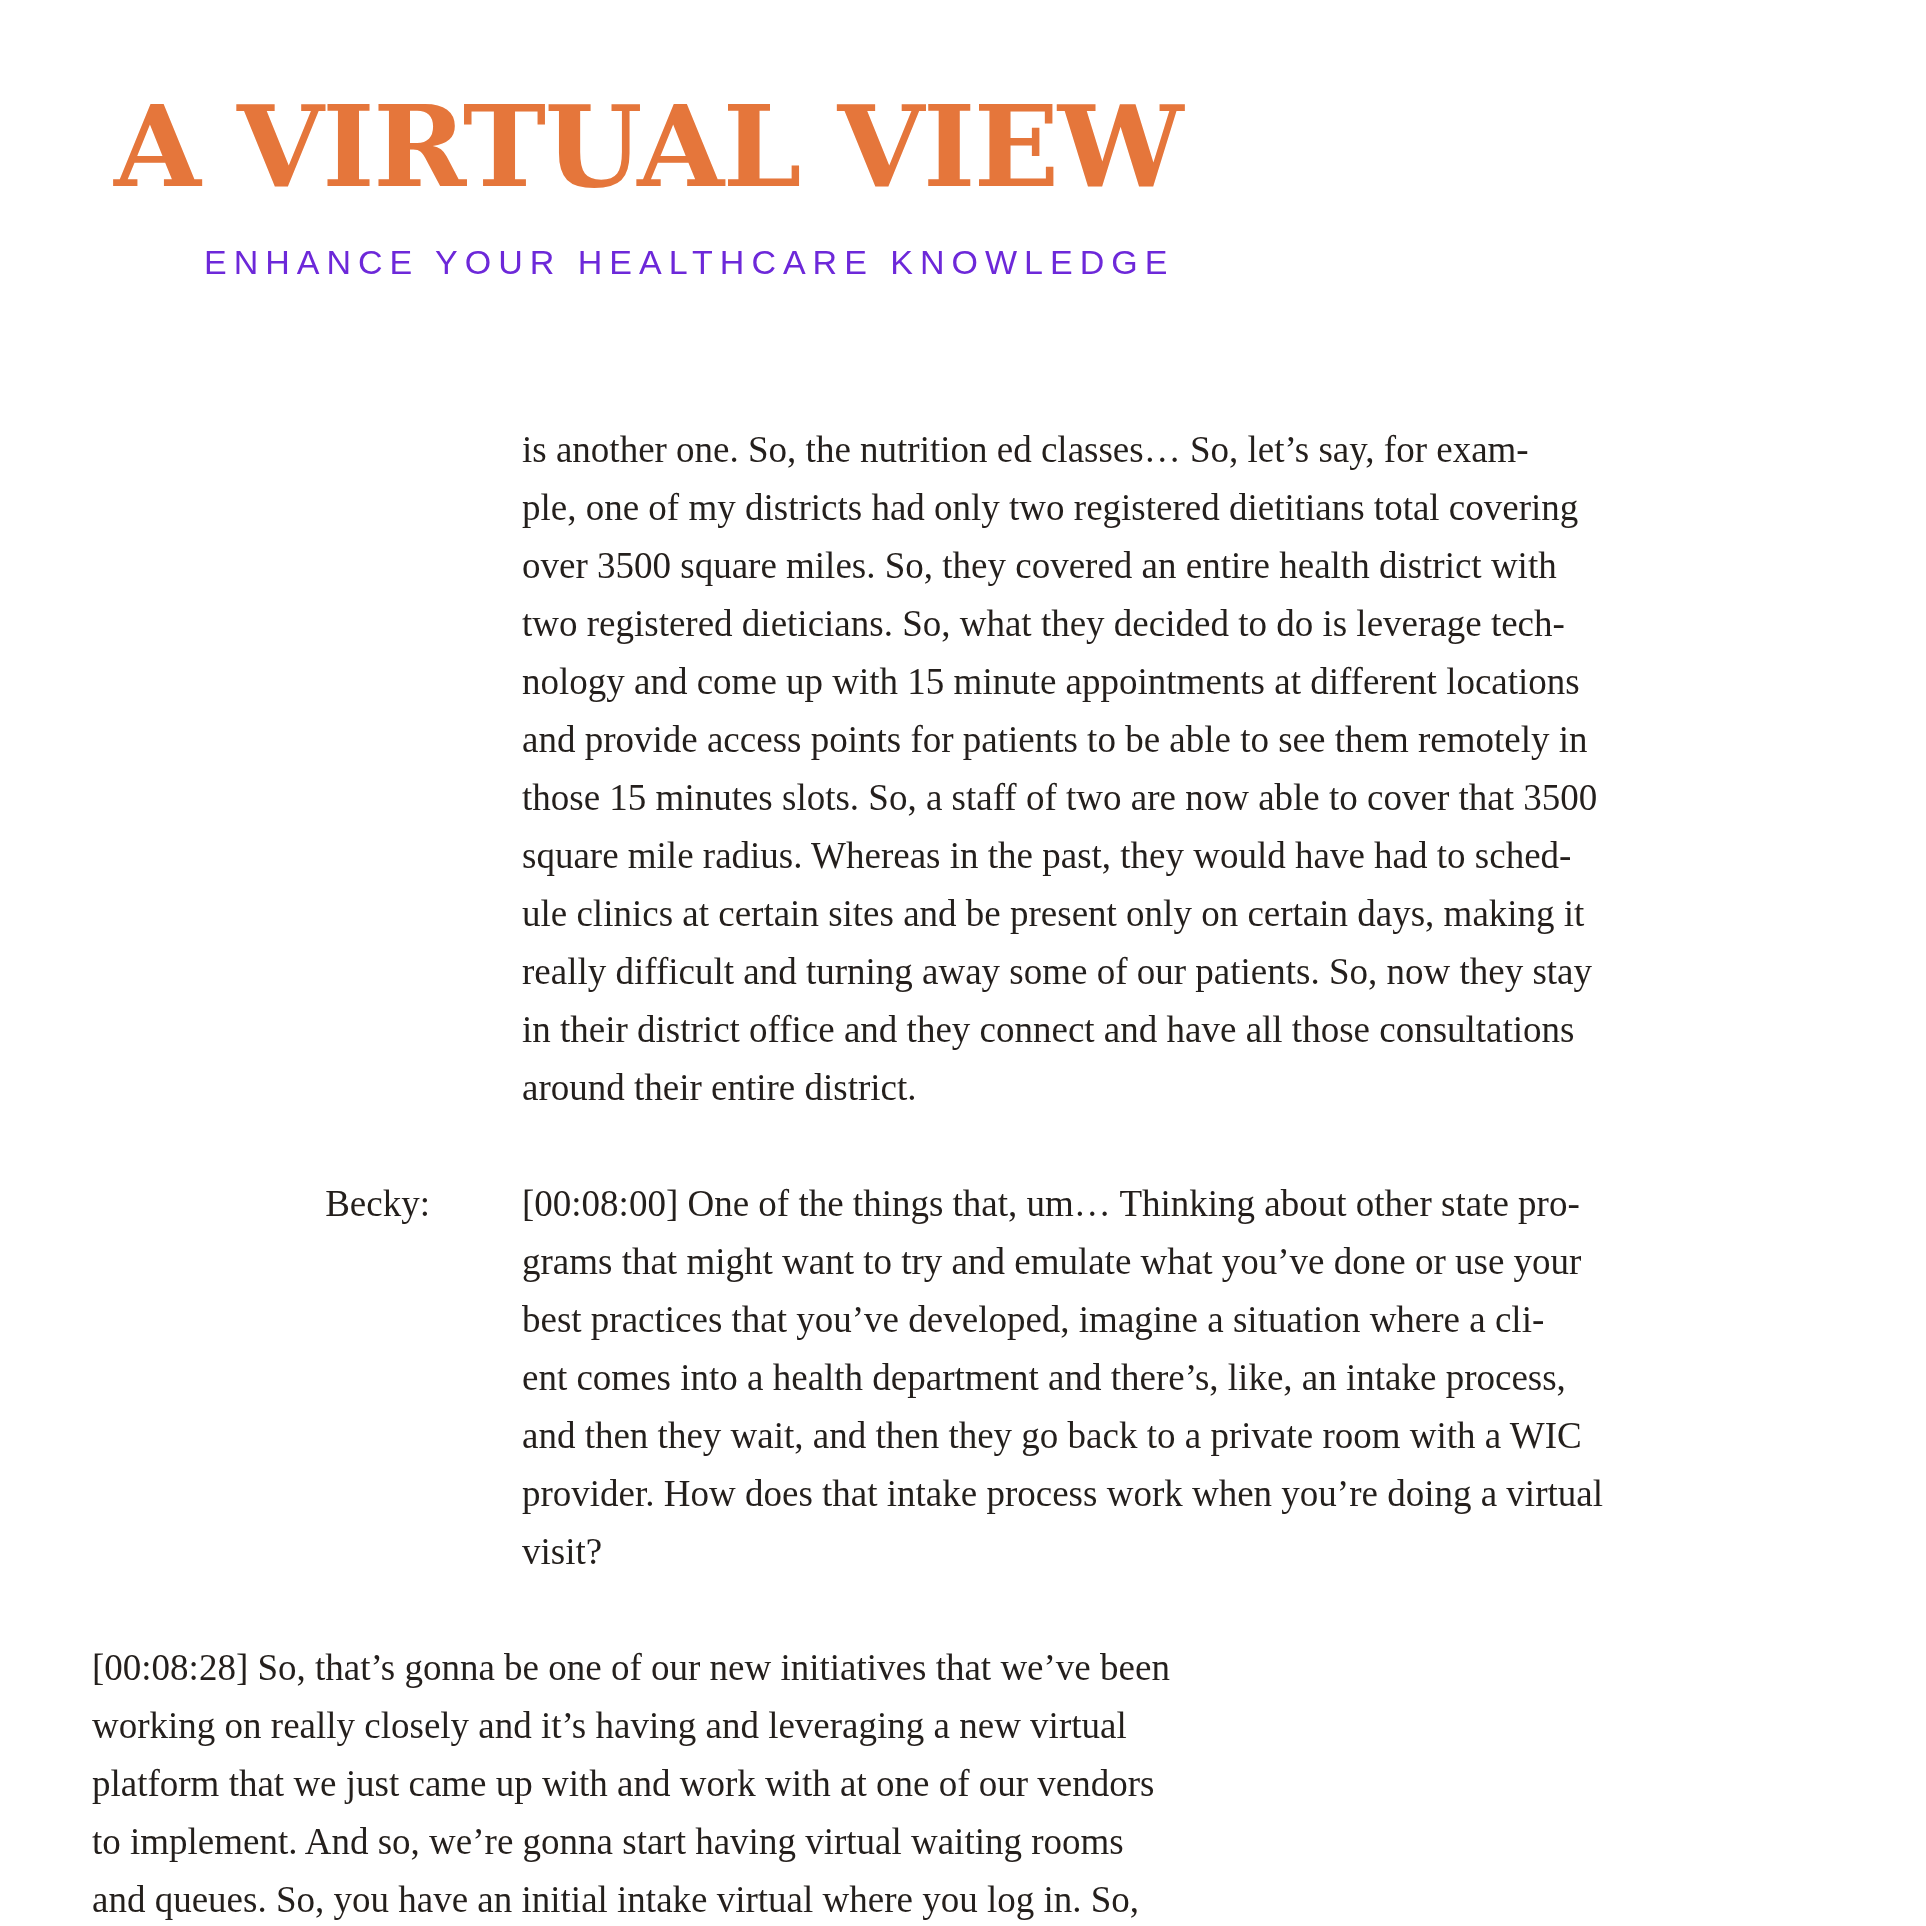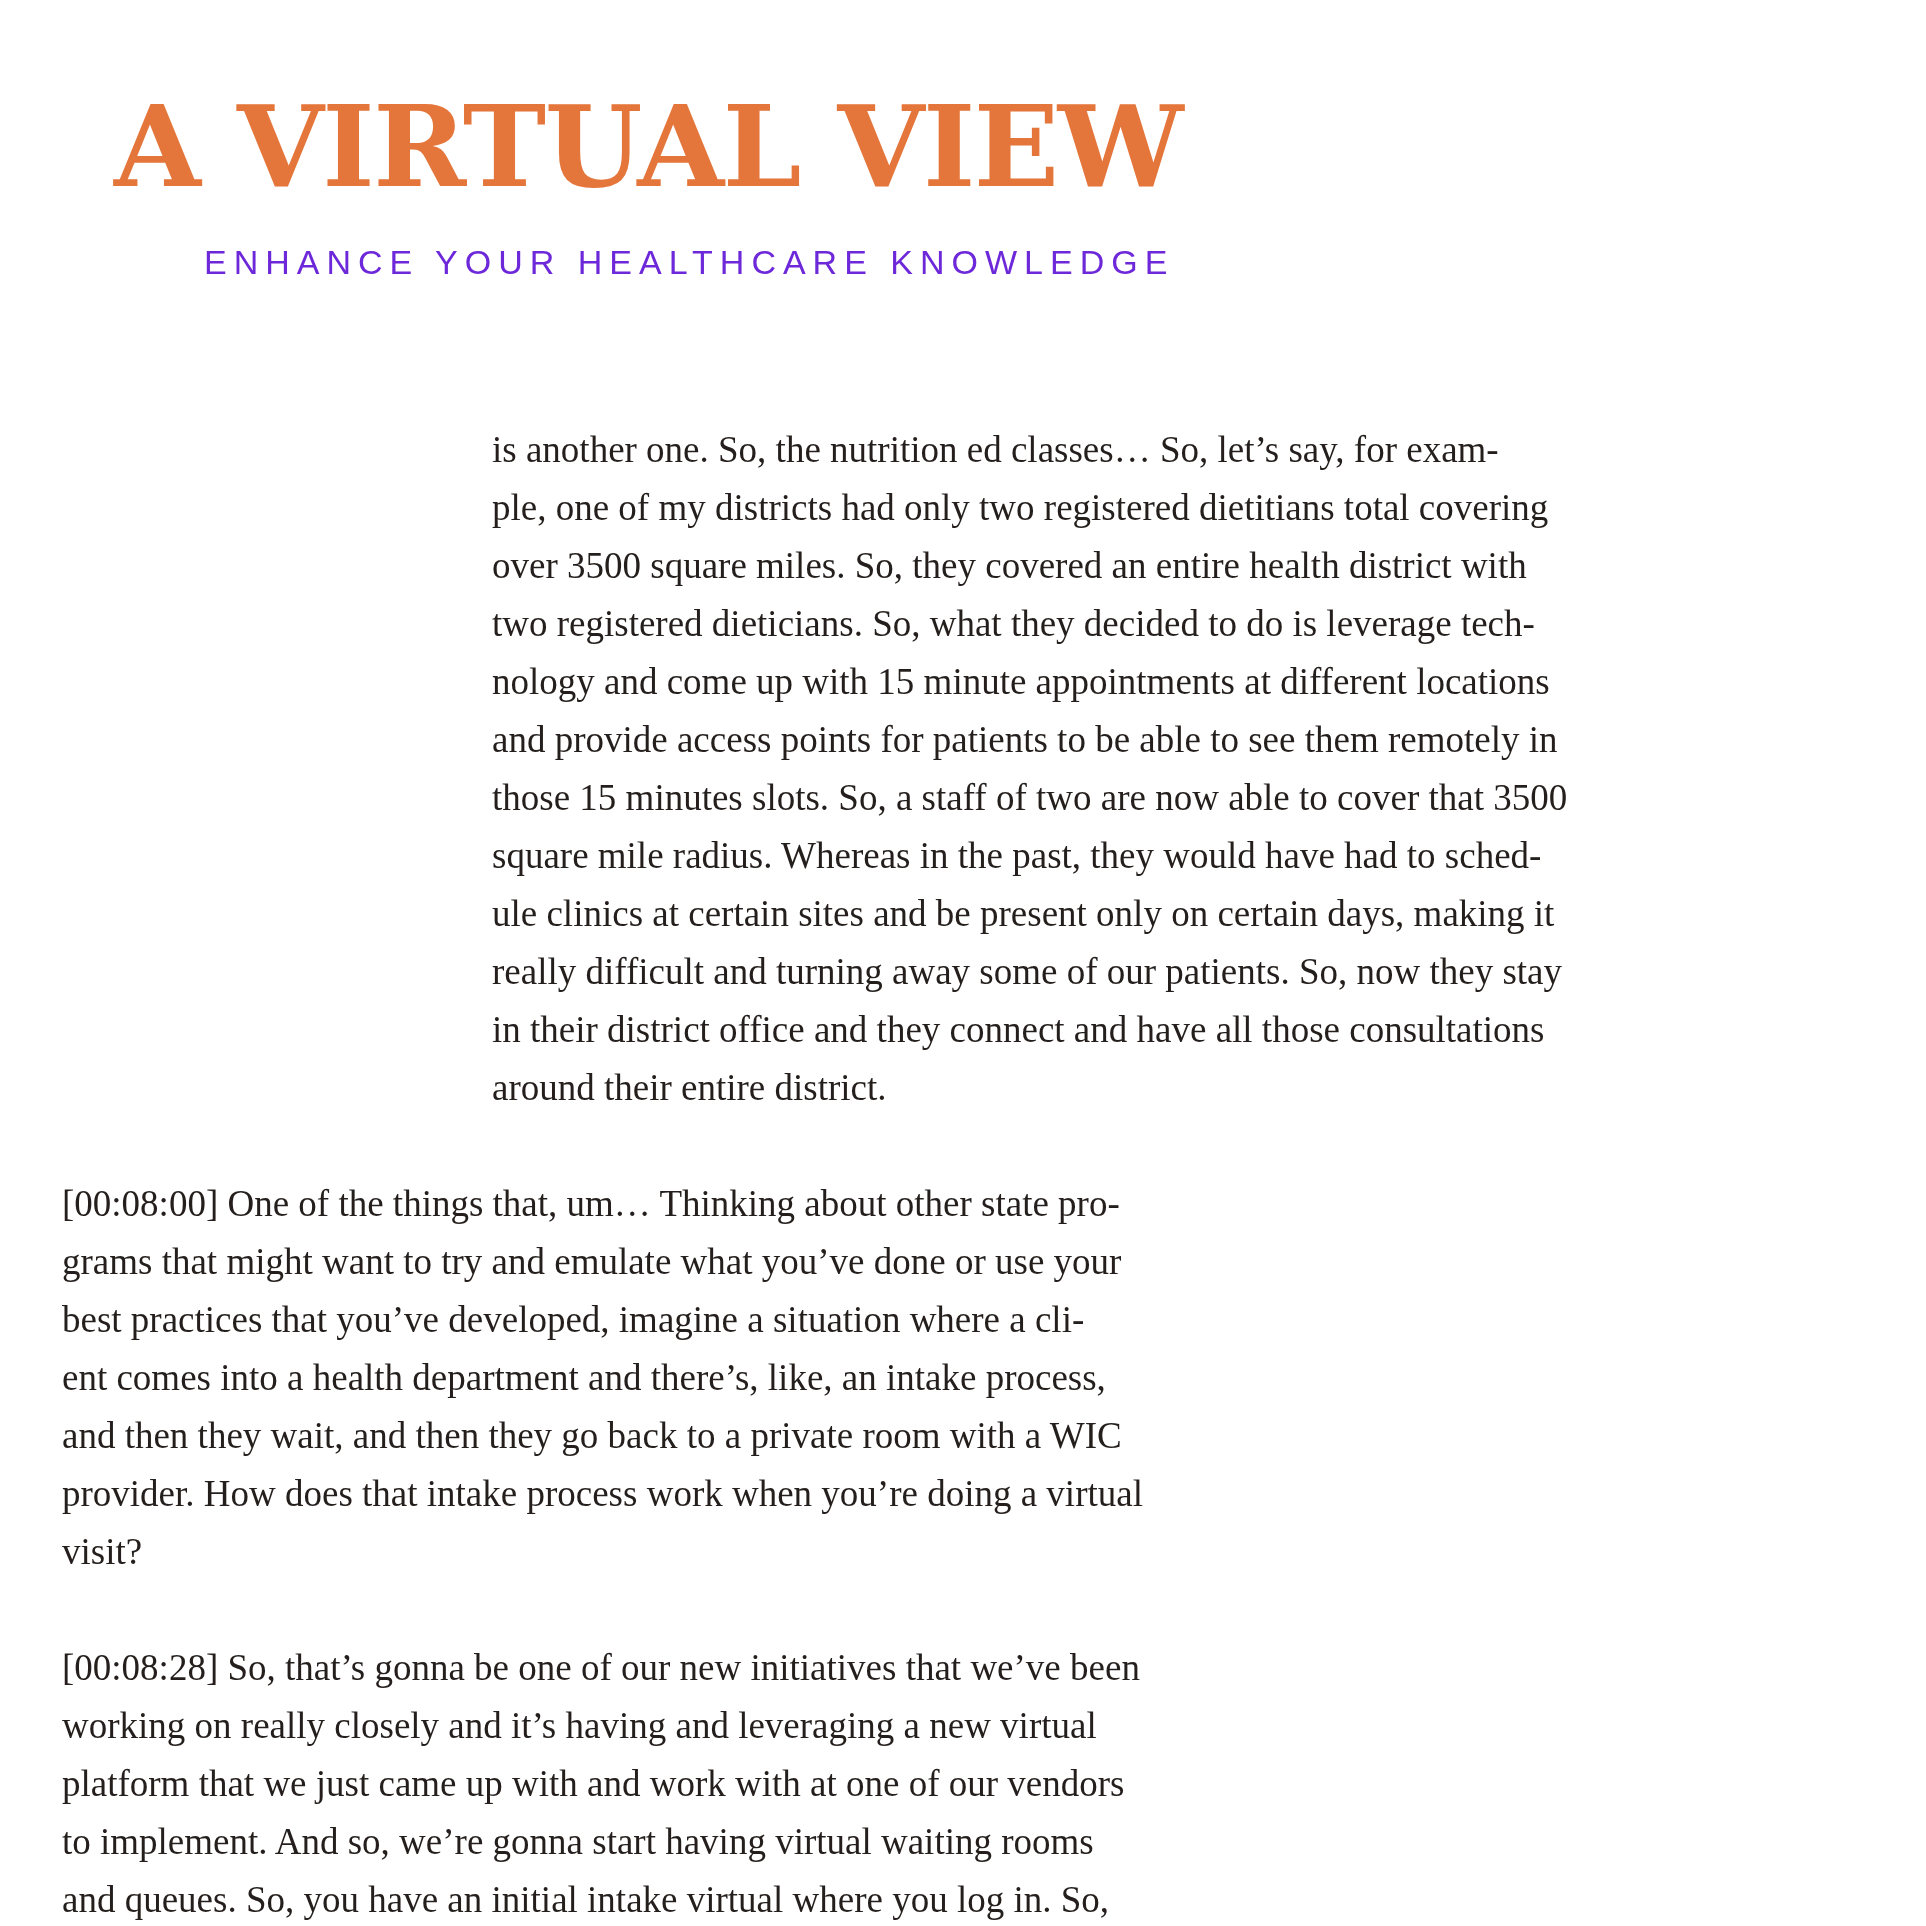--- a/index.html
+++ b/index.html
@@ -17,21 +17,21 @@
     font-family:"Liberation Sans", sans-serif; font-weight:400;
     font-size:34px; letter-spacing:7px; color:#6d28d9; white-space:nowrap;
   }
   .transcript {
     position:absolute; left:0; top:421px; width:1818px;
     color:#241F1C; font-size:37px; line-height:58px;
   }
   .row { display:flex; align-items:flex-start; margin-top:58px; }
   .row:first-child { margin-top:0; }
   .speaker { width:430px; flex:none; text-align:right; }
-  .ptext { margin-left:62px; width:1308px; white-space:pre-line; }
+  .ptext { margin-left:92px; width:1308px; white-space:pre-line; }
 </style>
 </head>
 <body>
 
 <header>
   <div class="title">A VIRTUAL VIEW</div>
   <div class="subtitle">ENHANCE YOUR HEALTHCARE KNOWLEDGE</div>
 </header>
 
 <main class="transcript">
@@ -44,20 +44,21 @@
 nology and come up with 15 minute appointments at different locations
 and provide access points for patients to be able to see them remotely in
 those 15 minutes slots. So, a staff of two are now able to cover that 3500
 square mile radius. Whereas in the past, they would have had to sched-
 ule clinics at certain sites and be present only on certain days, making it
 really difficult and turning away some of our patients. So, now they stay
 in their district office and they connect and have all those consultations
 around their entire district.</div>
   </div>
   <div class="row">
+    <div class="speaker">Becky:</div>
     <div class="ptext">[00:08:00] One of the things that, um… Thinking about other state pro-
 grams that might want to try and emulate what you’ve done or use your
 best practices that you’ve developed, imagine a situation where a cli-
 ent comes into a health department and there’s, like, an intake process,
 and then they wait, and then they go back to a private room with a WIC
 provider. How does that intake process work when you’re doing a virtual
 visit?</div>
   </div>
   <div class="row">
     <div class="ptext">[00:08:28] So, that’s gonna be one of our new initiatives that we’ve been

